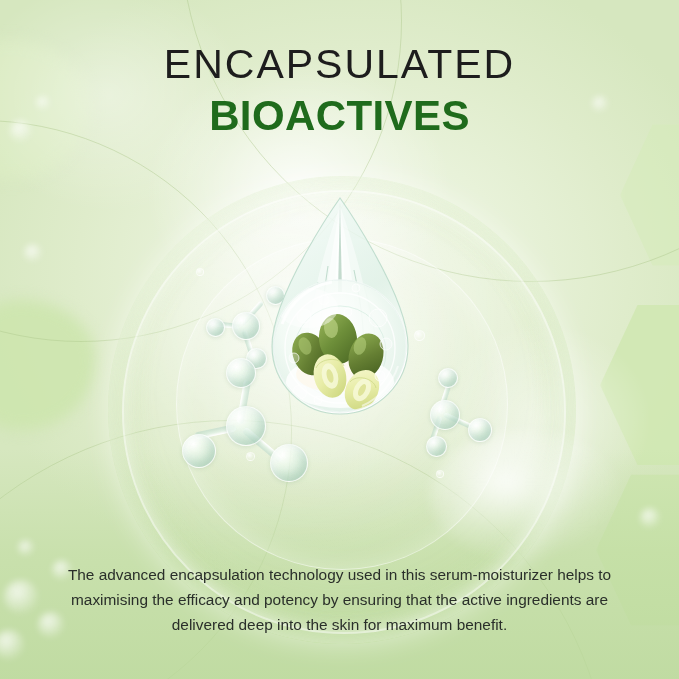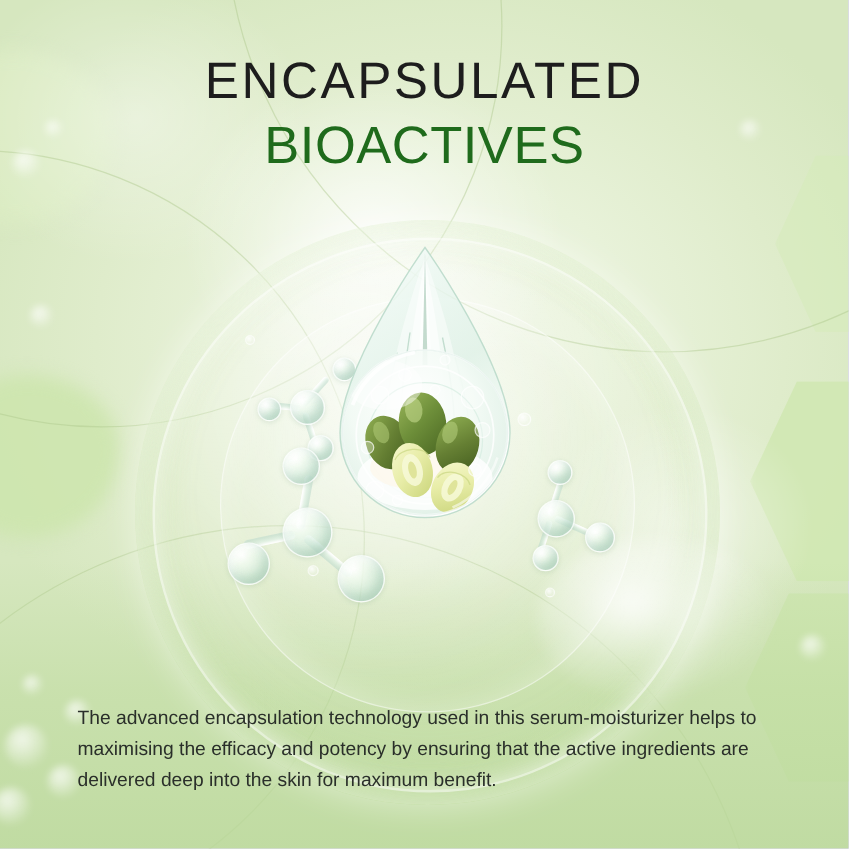--- a/index.html
+++ b/index.html
@@ -114,30 +114,31 @@
     color: #1d1d1d;
     font-weight: 400;
     line-height: 1.0;
     white-space: nowrap;
   }
   .title-line2 {
     margin-top: 10px;
     font-size: 42px;
     letter-spacing: 0.4px;
     color: #1f6b1c;
-    font-weight: 400;
+    font-weight: 700;
     line-height: 1.0;
     white-space: nowrap;
   }
 
   .body-copy {
     position: absolute;
     left: 62px;
     width: 555px;
     top: 563px;
+    text-align: center;
     font-size: 15.4px;
     line-height: 1.62;
     color: #2a2f2a;
   }
 
   
   .droplet-wrap {
     position: absolute;
     left: 258px; top: 196px;
     width: 164px; height: 232px;

